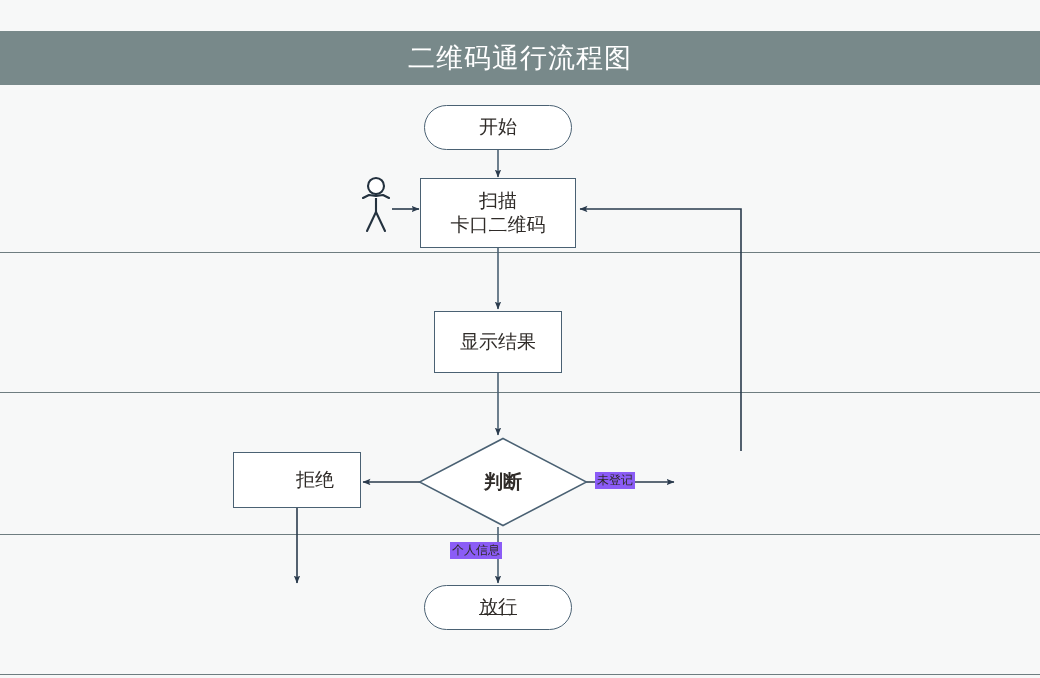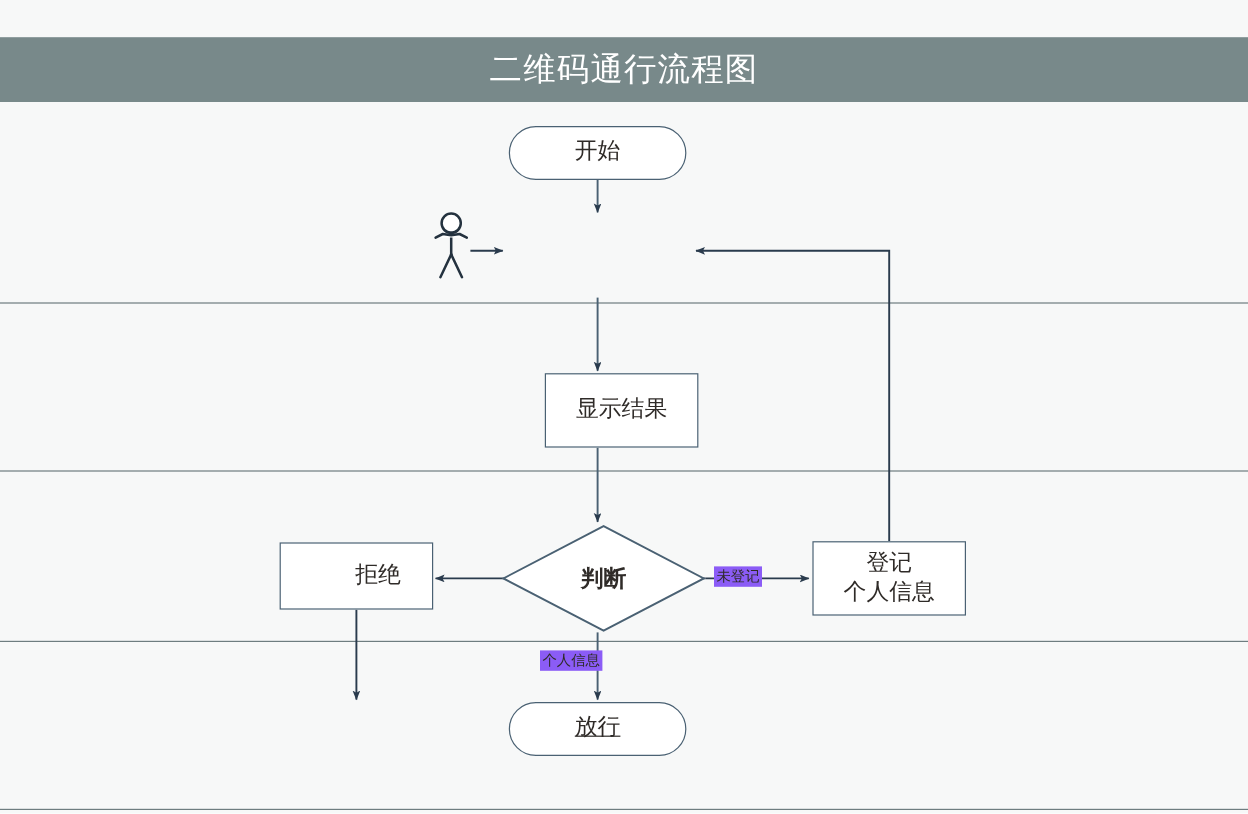--- a/index.html
+++ b/index.html
@@ -165,40 +165,40 @@
           <path d="M21,37 L12,56"></path>
           <path d="M21,37 L30,56"></path>
         </g>
       </svg>
     </div>
 
     <div class="node terminator" style="left:424px; top:20px; width:148px; height:45px;">
       <span class="node-label">开始</span>
     </div>
 
-
-    <div class="node" style="left:434px; top:226px; width:128px; height:62px;margin-left:20px;">
+    <div class="node" style="left:420px; top:93px; width:156px; height:70px;">
+      <span class="node-label">扫描
+卡口二维码</span>
+    </div>
+
+    <div class="node" style="left:434px; top:226px; width:128px; height:62px;">
       <span class="node-label">显示结果</span>
     </div>
 
     <div class="diamond-wrap" style="left:418px; top:352px; width:170px; height:90px;">
       <svg class="diamond-shape" viewBox="0 0 170 90" preserveAspectRatio="none">
         <polygon points="85,1.5 168.5,45 85,88.5 1.5,45" fill="#ffffff" stroke="#4a6173" stroke-width="1.6" vector-effect="non-scaling-stroke"></polygon>
       </svg>
       <span class="diamond-text">判断</span>
     </div>
 
     <div class="node" style="left:233px; top:367px; width:128px; height:56px;padding-left:36px;">
       <span class="node-label">拒绝</span>
     </div>
 
-    <div class="node" style="left:677px; top:366px; width:128px; height:62px;">
-      <span class="node-label">登记
-个人信息</span>
-    </div>
 
 
     <div class="node terminator" style="left:424px; top:500px; width:148px; height:45px;text-decoration:underline;">
       <span class="node-label">放行</span>
     </div>
 
     <span class="edge-label" style="left:595px; top:387px;">未登记</span>
 
     <span class="edge-label" style="left:450px; top:457px;">个人信息</span>
 

